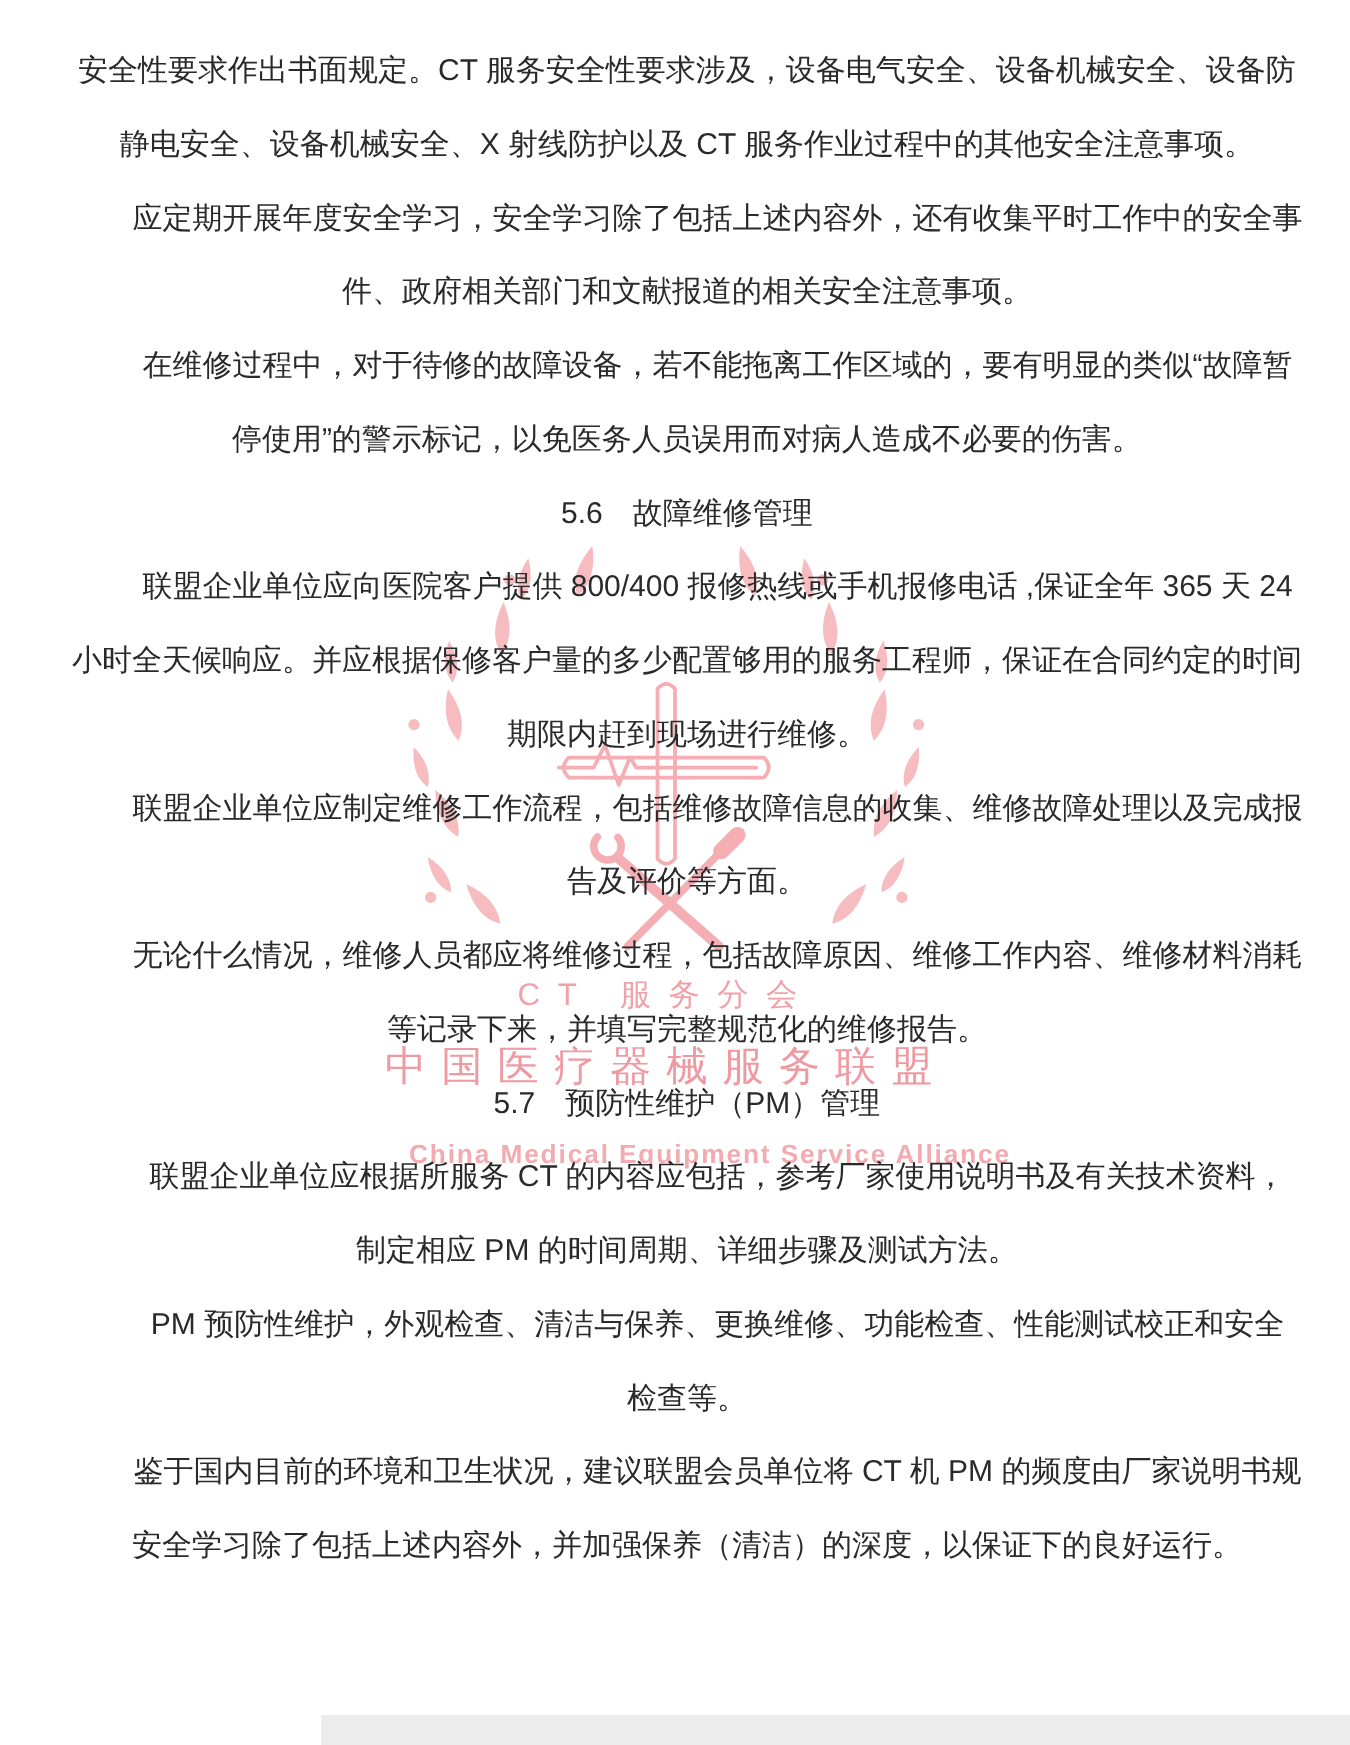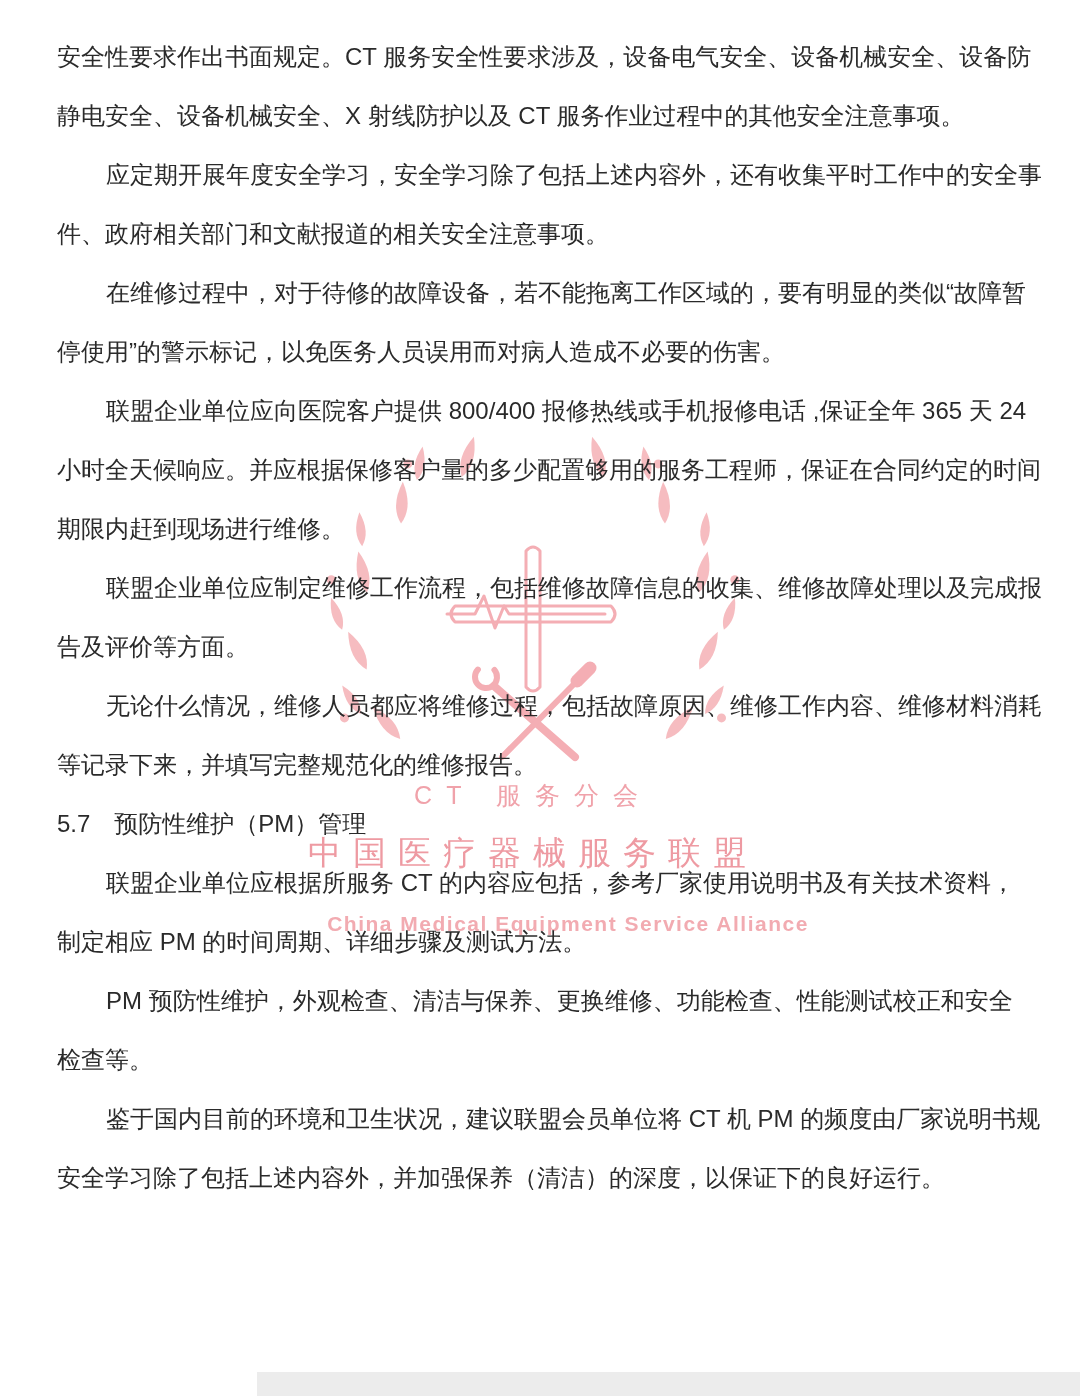--- a/index.html
+++ b/index.html
@@ -18,21 +18,21 @@
     white-space:nowrap;z-index:1;pointer-events:none;
   }
   .wm-ct{top:779px;font-size:25px;letter-spacing:14px;color:#f0a2aa;}
   .wm-cn{top:831px;font-size:33px;letter-spacing:12px;color:#ee9aa2;}
   .wm-en{top:912px;font-size:21px;font-weight:bold;letter-spacing:1.5px;color:#f2abb1;padding-left:35px;}
   
   .doc{
     position:absolute;left:57px;top:27px;z-index:2;
     font-size:24px;line-height:59px;font-weight:500;color:var(--ink);
   }
-  .line{white-space:nowrap;height:59px;}
+  .line{white-space:nowrap;height:59px;text-align:center;}
   .line.indent{padding-left:49px;}
   
   .footer-bar{
     position:absolute;left:257px;right:0;top:1372px;height:24px;
     background:var(--bar);z-index:3;
   }
 </style>
 </head>
 <body style="--ink: #2a2a2a; --pink: #f6bcc0; --pink2: #f4aeb4; --bar: #ececec; background: rgb(255, 255, 255);">
 
@@ -82,20 +82,21 @@
   <div class="wm-text wm-cn">中国医疗器械服务联盟</div>
   <div class="wm-text wm-en">China Medical Equipment Service Alliance</div>
 
   <div class="doc" id="doc">
       <div class="line">安全性要求作出书面规定。CT 服务安全性要求涉及，设备电气安全、设备机械安全、设备防</div>
       <div class="line">静电安全、设备机械安全、X 射线防护以及 CT 服务作业过程中的其他安全注意事项。</div>
       <div class="line indent">应定期开展年度安全学习，安全学习除了包括上述内容外，还有收集平时工作中的安全事</div>
       <div class="line">件、政府相关部门和文献报道的相关安全注意事项。</div>
       <div class="line indent">在维修过程中，对于待修的故障设备，若不能拖离工作区域的，要有明显的类似“故障暂</div>
       <div class="line">停使用”的警示标记，以免医务人员误用而对病人造成不必要的伤害。</div>
+      <div class="line">5.6　故障维修管理</div>
       <div class="line indent">联盟企业单位应向医院客户提供 800/400 报修热线或手机报修电话 ,保证全年 365 天 24</div>
       <div class="line">小时全天候响应。并应根据保修客户量的多少配置够用的服务工程师，保证在合同约定的时间</div>
       <div class="line">期限内赶到现场进行维修。</div>
       <div class="line indent">联盟企业单位应制定维修工作流程，包括维修故障信息的收集、维修故障处理以及完成报</div>
       <div class="line">告及评价等方面。</div>
       <div class="line indent">无论什么情况，维修人员都应将维修过程，包括故障原因、维修工作内容、维修材料消耗</div>
       <div class="line">等记录下来，并填写完整规范化的维修报告。</div>
       <div class="line">5.7　预防性维护（PM）管理</div>
       <div class="line indent">联盟企业单位应根据所服务 CT 的内容应包括，参考厂家使用说明书及有关技术资料，</div>
       <div class="line">制定相应 PM 的时间周期、详细步骤及测试方法。</div>

